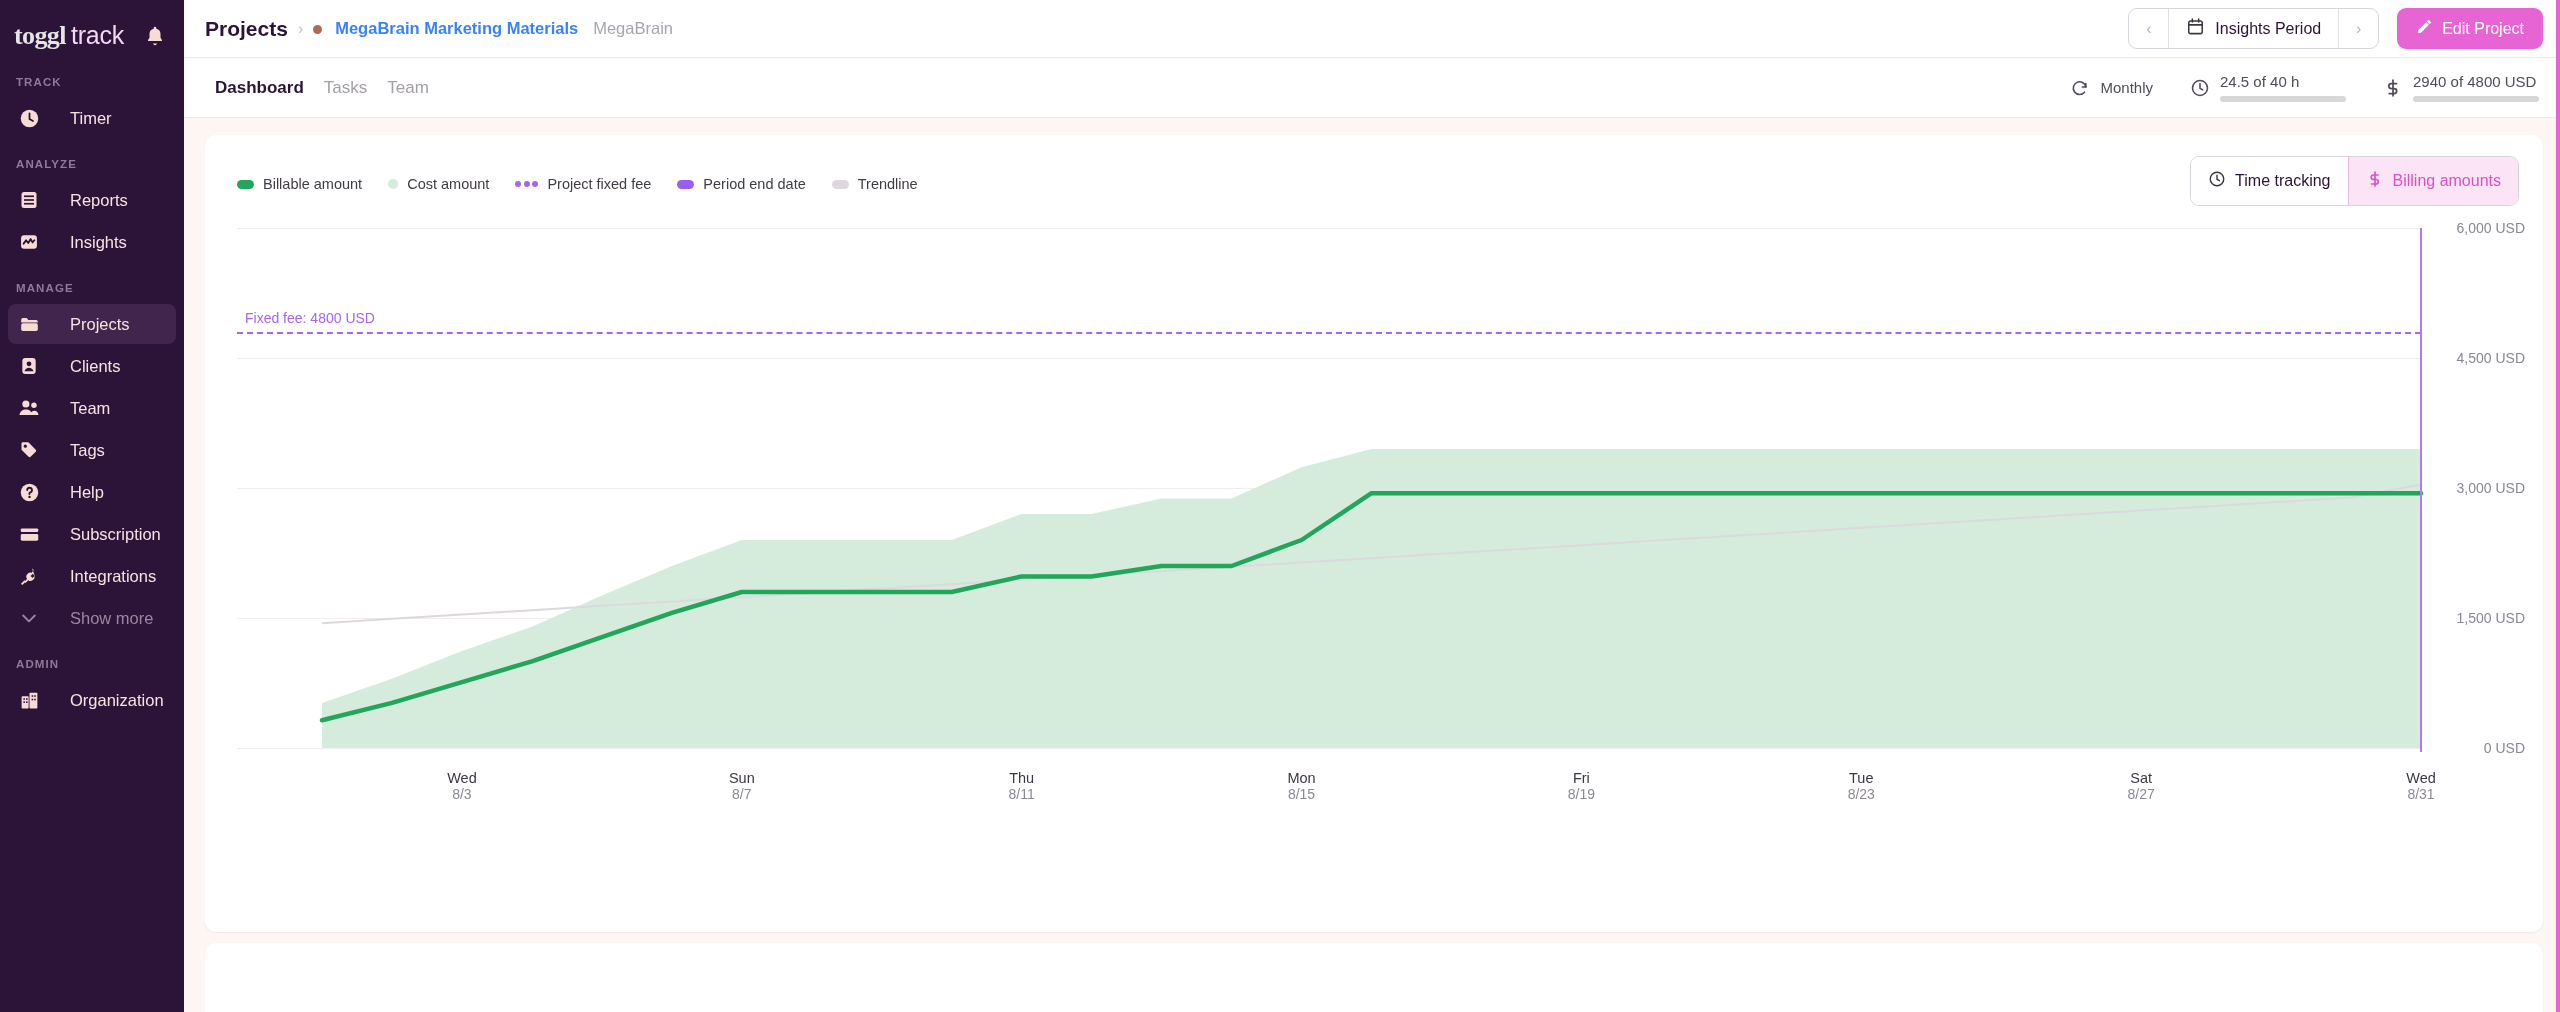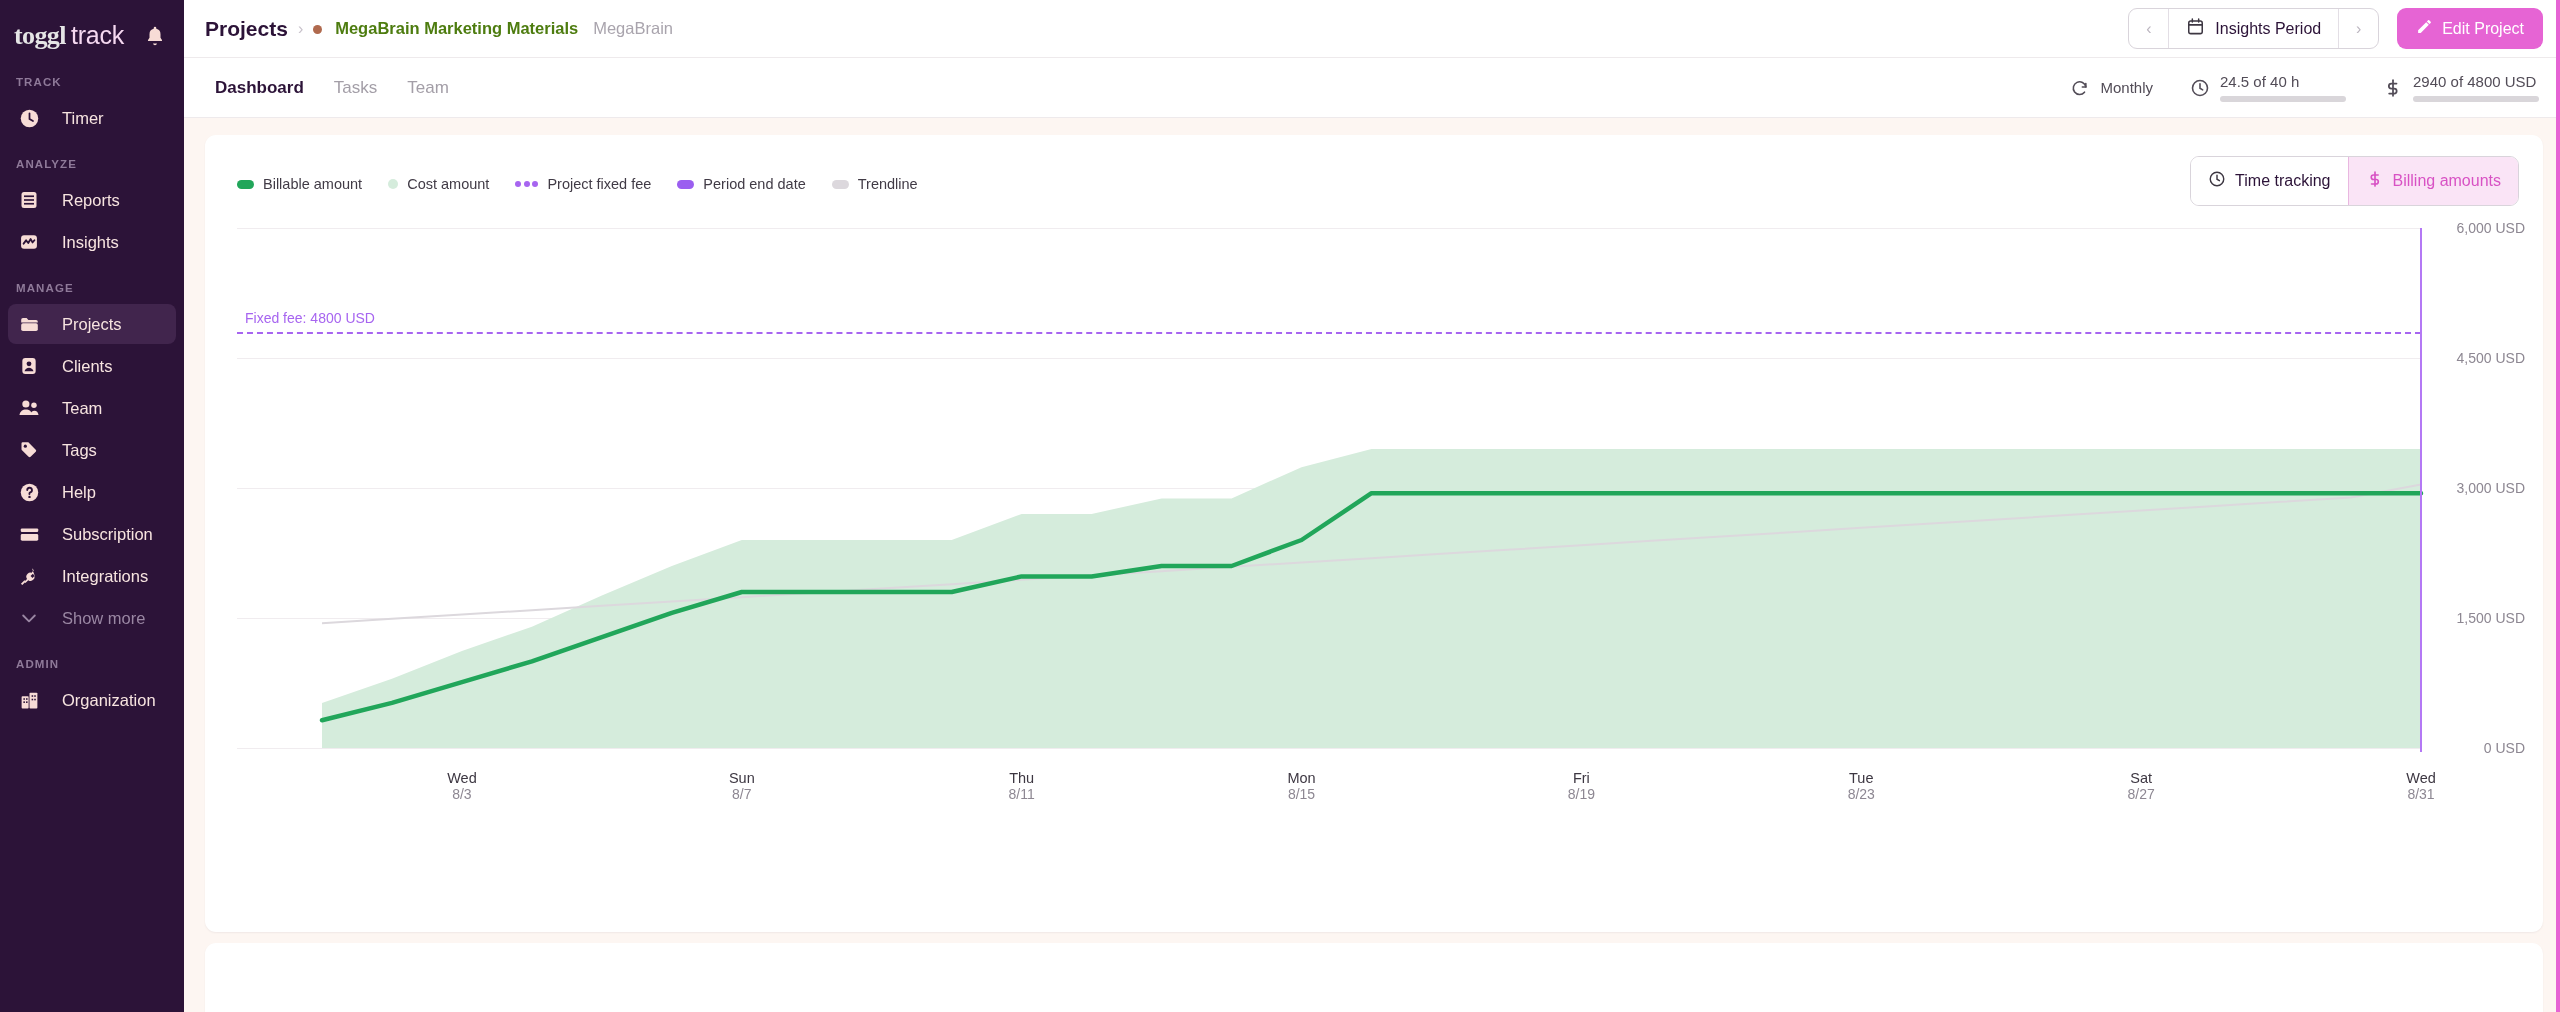--- a/index.html
+++ b/index.html
@@ -21,21 +21,21 @@
   }
   .brand { display: flex; align-items: center; justify-content: space-between; padding: 6px 18px 0 14px; height: 46px; }
   .brand-logo { display: flex; align-items: baseline; gap: 5px; }
   .brand-toggl { font-size: 26px; font-weight: 700; color: #e5e5e5; letter-spacing: -0.6px; font-family: Liberation Serif, serif; }
   .brand-track { font-size: 25px; font-weight: 300; color: #f5d8f0; letter-spacing: -0.2px; }
   .bell { width: 22px; height: 22px; }
 
   .nav-section { margin-top: 20px; }
   .nav-label { font-size: 11.5px; letter-spacing: 1.1px; color: #8f7a99; font-weight: 600; padding: 0 16px 8px 16px; }
   .nav-item {
-    display: flex; align-items: center; gap: 22px;
+    display: flex; align-items: center; gap: 30px;
     height: 40px; margin: 2px 8px; padding: 0 10px;
     border-radius: 8px; color: #f7e4e0; font-size: 16.5px;
   }
   .nav-item.active { background: #41254d; }
   .nav-item.muted { color: #9a87a3; }
   .nav-ico { width: 22px; height: 22px; flex: 0 0 22px; display: flex; align-items: center; justify-content: center; }
   .nav-ico svg { display: block; }
 
   
   #main { flex: 1; height: 1012px; background: #ffffff; display: flex; flex-direction: column; min-width: 0; position: relative; }
@@ -43,41 +43,41 @@
   
   #topbar {
     height: 58px; flex: 0 0 58px; background: #fff;
     display: flex; align-items: center; justify-content: space-between;
     padding: 0 17px 0 21px; border-bottom: 1px solid #eeeaec;
   }
   .crumbs { display: flex; align-items: center; gap: 10px; }
   .crumb-root { font-size: 21px; font-weight: 700; color: #2c1338; }
   .crumb-sep { color: #c8c2cb; font-size: 16px; }
   .crumb-dot { width: 9px; height: 9px; border-radius: 50%; background: #b06a4e; display: inline-block; margin-right: 3px; }
-  .crumb-proj { font-size: 16.5px; font-weight: 600; color: #4d7c0f; }
+  .crumb-proj { font-size: 16.5px; font-weight: 600; color: #3b82f6; }
   .crumb-client { font-size: 16.5px; color: #a9a4ad; margin-left: 5px; }
 
   .topright { display: flex; align-items: center; gap: 18px; }
   .period-group { display: flex; align-items: stretch; border: 1px solid #d9d4db; border-radius: 9px; height: 41px; overflow: hidden; background: #fff; }
   .period-arrow { width: 39px; display: flex; align-items: center; justify-content: center; color: #bcb6c0; font-size: 16px; }
   .period-mid { display: flex; align-items: center; gap: 10px; padding: 0 17px; border-left: 1px solid #e3dee5; border-right: 1px solid #e3dee5; font-size: 16px; color: #2c1338; }
   .btn-edit {
     display: flex; align-items: center; gap: 9px;
     background: #e664d4; color: #fff; border: none;
     height: 41px; padding: 0 19px; border-radius: 9px;
     font-size: 16px; font-family: "Liberation Sans", sans-serif;
   }
 
   
   #tabsbar {
     height: 60px; flex: 0 0 60px; background: #fff;
     display: flex; align-items: center; justify-content: space-between;
     padding: 0 17px 0 21px; border-bottom: 1px solid #eeeaec;
   }
-  .tabs { display: flex; align-items: flex-start; gap: 10px; }
+  .tabs { display: flex; align-items: flex-start; }
   .tab { font-size: 17px; padding: 6px 10px; color: #a39ea7; }
   .tab.active { color: #2c1338; font-weight: 600; }
 
   .stats { display: flex; align-items: center; gap: 36px; padding-right: 4px; }
   .stat { display: flex; align-items: center; gap: 10px; }
   .stat-ico { width: 21px; height: 21px; display: flex; align-items: center; justify-content: center; }
   .stat-txt { font-size: 15px; color: #524c57; }
   .stat-block { display: flex; flex-direction: column; gap: 6px; }
   .bar-track { width: 126px; height: 6px; border-radius: 3px; background: #d9d6da; }
   .bar-fill { height: 6px; border-radius: 3px; background: #22b35e; }

